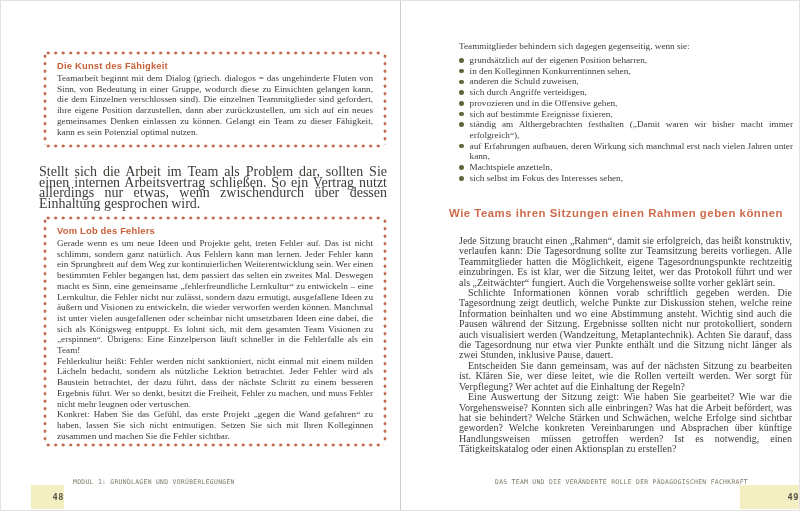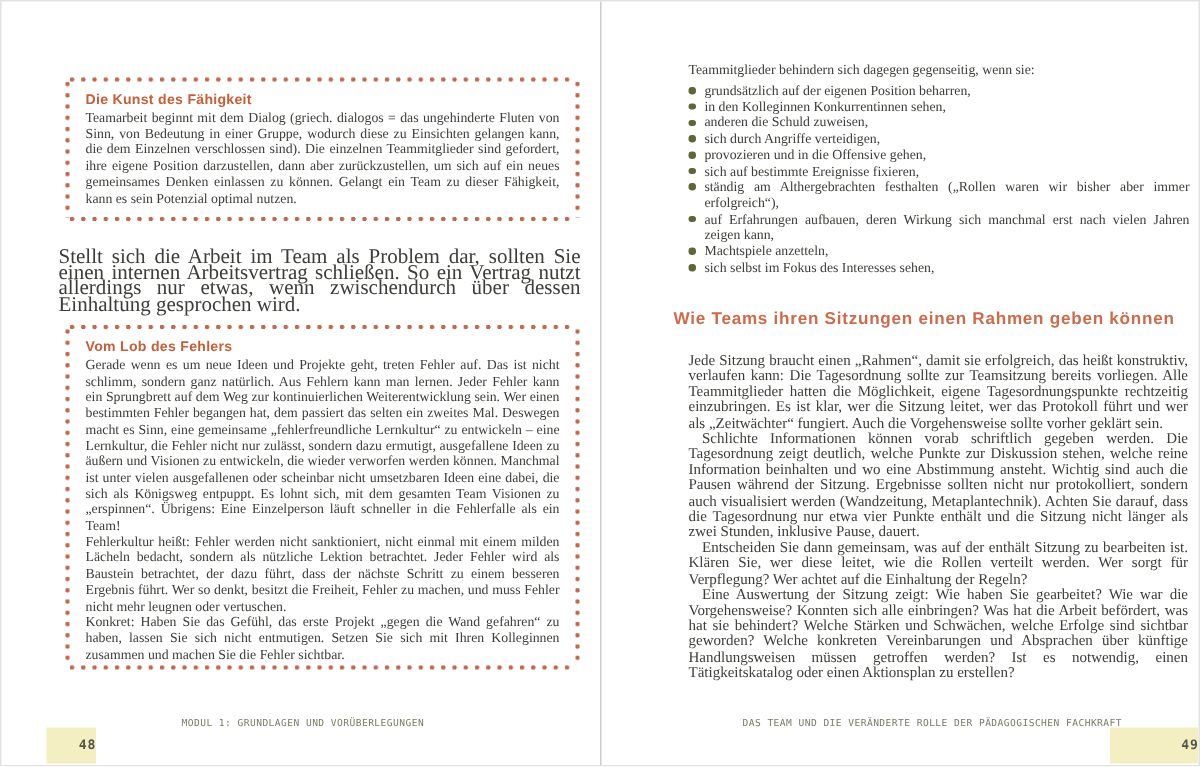--- a/index.html
+++ b/index.html
@@ -71,21 +71,21 @@
     position:absolute;top:15px;height:24px;background:var(--footer-yellow);
     display:flex;align-items:center;justify-content:flex-end;
     font-family:"DejaVu Sans Mono",monospace;font-size:8.7px;font-weight:600;
     color:#55544a;letter-spacing:0.5px;
   }
   .page-left .pagenum-box{left:30px;width:33px;}
   .page-right .pagenum-box{right:1px;width:59px;}
   .running-head{
     position:absolute;top:0;height:24px;display:flex;align-items:center;
     font-family:"DejaVu Sans Mono",monospace;font-size:6.4px;letter-spacing:0.3px;
-    color:var(--footer-text);white-space:nowrap;margin-left:48px;
+    color:var(--footer-text);white-space:nowrap;
   }
   .page-left .running-head{left:72px;}
   .page-right .running-head{right:52px;text-align:right;}
 </style>
 </head>
 <body>
 
 <div class="spread">
 
   <div class="page page-left">
@@ -156,47 +156,47 @@
           <span>provozieren und in die Offensive gehen,</span>
         </li>
 
         <li>
           <span class="dot"></span>
           <span>sich auf bestimmte Ereignisse fixieren,</span>
         </li>
 
         <li>
           <span class="dot"></span>
-          <span>ständig am Althergebrachten festhalten („Rollen waren wir bisher aber immer erfolgreich“),</span>
-        </li>
-
-        <li>
-          <span class="dot"></span>
-          <span>auf Erfahrungen aufbauen, deren Wirkung sich manchmal erst nach vielen Jahren zeigen kann,</span>
+          <span>ständig am Althergebrachten festhalten („Damit waren wir bisher macht immer erfolgreich“),</span>
+        </li>
+
+        <li>
+          <span class="dot"></span>
+          <span>auf Erfahrungen aufbauen, deren Wirkung sich manchmal erst nach vielen Jahren unter kann,</span>
         </li>
 
         <li>
           <span class="dot"></span>
           <span>Machtspiele anzetteln,</span>
         </li>
 
         <li>
           <span class="dot"></span>
           <span>sich selbst im Fokus des Interesses sehen,</span>
         </li>
 
       </ul>
 
     <h2 class="big-heading">Wie Teams ihren Sitzungen einen Rahmen geben können</h2>
 
     <div class="paras">
 
     <p class="rp">Jede Sitzung braucht einen „Rahmen“, damit sie erfolgreich, das heißt konstruktiv, verlaufen kann: Die Tagesordnung sollte zur Teamsitzung bereits vorliegen. Alle Teammitglieder hatten die Möglichkeit, eigene Tagesordnungspunkte rechtzeitig einzubringen. Es ist klar, wer die Sitzung leitet, wer das Protokoll führt und wer als „Zeitwächter“ fungiert. Auch die Vorgehensweise sollte vorher geklärt sein.</p>
         <p class="rp">Schlichte Informationen können vorab schriftlich gegeben werden. Die Tagesordnung zeigt deutlich, welche Punkte zur Diskussion stehen, welche reine Information beinhalten und wo eine Abstimmung ansteht. Wichtig sind auch die Pausen während der Sitzung. Ergebnisse sollten nicht nur protokolliert, sondern auch visualisiert werden (Wandzeitung, Metaplantechnik). Achten Sie darauf, dass die Tagesordnung nur etwa vier Punkte enthält und die Sitzung nicht länger als zwei Stunden, inklusive Pause, dauert.</p>
-        <p class="rp">Entscheiden Sie dann gemeinsam, was auf der enthält Sitzung zu bearbeiten ist. Klären Sie, wer diese leitet, wie die Rollen verteilt werden. Wer sorgt für Verpflegung? Wer achtet auf die Einhaltung der Regeln?</p>
+        <p class="rp">Entscheiden Sie dann gemeinsam, was auf der nächsten Sitzung zu bearbeiten ist. Klären Sie, wer diese leitet, wie die Rollen verteilt werden. Wer sorgt für Verpflegung? Wer achtet auf die Einhaltung der Regeln?</p>
         <p class="rp">Eine Auswertung der Sitzung zeigt: Wie haben Sie gearbeitet? Wie war die Vorgehensweise? Konnten sich alle einbringen? Was hat die Arbeit befördert, was hat sie behindert? Welche Stärken und Schwächen, welche Erfolge sind sichtbar geworden? Welche konkreten Vereinbarungen und Absprachen über künftige Handlungsweisen müssen getroffen werden? Ist es notwendig, einen Tätigkeitskatalog oder einen Aktionsplan zu erstellen?</p>
       </div>
 
     <div class="page-footer">
       <div class="running-head">DAS TEAM UND DIE VERÄNDERTE ROLLE DER PÄDAGOGISCHEN FACHKRAFT</div>
       <div class="pagenum-box">
         <span>49</span>
       </div>
     </div>
   </div>

